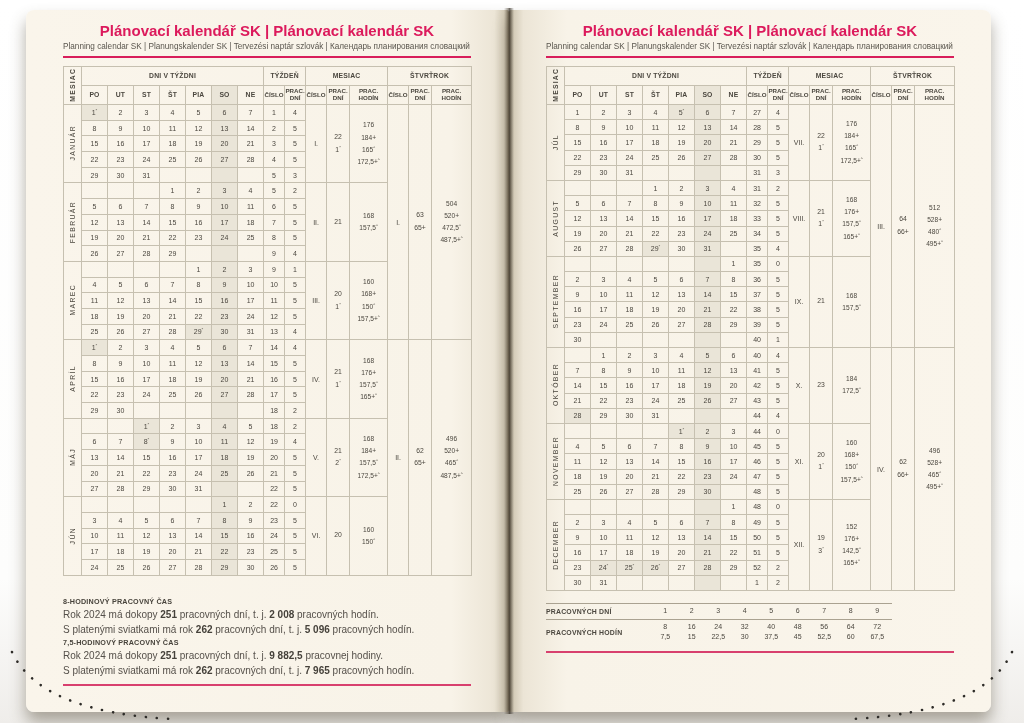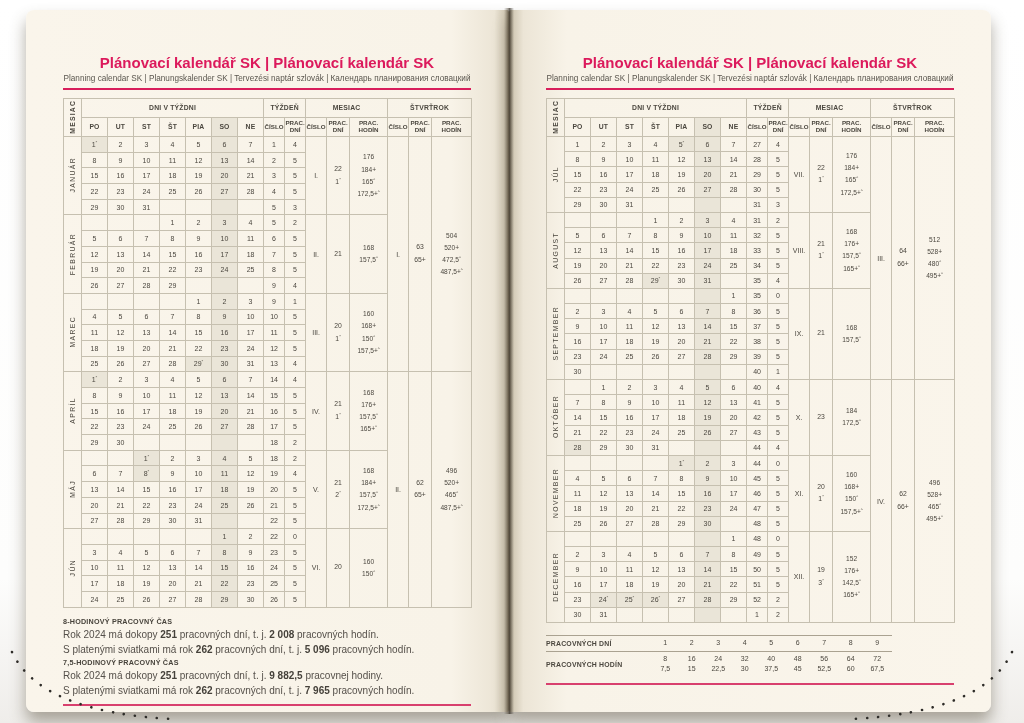--- a/index.html
+++ b/index.html
@@ -5,43 +5,43 @@
   *{box-sizing:border-box;margin:0;padding:0}
   html,body{width:1024px;height:723px;overflow:hidden}
   body{position:relative;font-family:"Liberation Sans",sans-serif;background:linear-gradient(#ffffff 0%,#fdfdfc 80%,#efedea 100%)}
   .page{position:absolute;top:10px;height:702px;z-index:1;box-shadow:0 10px 16px rgba(80,70,50,.45)}
   .page.left{left:26px;width:483px;border-radius:8px 2px 2px 8px;
     background:linear-gradient(90deg,#faf5eb 0%,#f8f3e8 88%,#ece5d6 97%,#cfc6b2 99.4%,#a89d87 100%)}
   .page.right{left:509px;width:482px;border-radius:2px 8px 8px 2px;
     background:linear-gradient(270deg,#faf5eb 0%,#f8f3e8 88%,#ece5d6 97%,#cfc6b2 99.4%,#a89d87 100%)}
   .gutter{position:absolute;left:504px;top:8px;width:10px;height:706px;z-index:3;pointer-events:none;
     background:linear-gradient(90deg,rgba(60,50,35,0) 0%,rgba(60,50,35,.45) 40%,rgba(35,28,18,.65) 55%,rgba(60,50,35,0) 100%)}
-  .inner{position:absolute;top:44px;left:37px;width:408px;z-index:2}
+  .inner{position:absolute;top:12px;left:37px;width:408px;z-index:2}
   .title{font-size:15px;font-weight:bold;color:#dc1a5c;text-align:center;white-space:nowrap}
-  .subtitle{font-size:8.2px;color:#5a564e;text-align:center;margin-top:3px;white-space:nowrap}
+  .subtitle{font-size:8.2px;color:#5a564e;margin-top:3px;white-space:nowrap}
   .rule{height:2px;background:#d81e5b;margin-top:5px}
   .rule2{height:2.5px;background:#d8406e;margin-top:6px}
   table.cal{border-collapse:collapse;table-layout:fixed;width:408px;margin-top:8px}
   .cal td,.cal th{border:1px solid #c6c0b0;text-align:center;vertical-align:middle;
     font-size:7px;color:#4b473f;padding:0;font-weight:normal;overflow:hidden}
   .cal thead tr{height:19px}
   .cal thead th{font-size:6.8px;font-weight:bold;letter-spacing:.2px;line-height:1.1}
   .cal thead th.sub{font-size:6.2px;letter-spacing:0}
   #cal-left tbody tr{height:15.7px}
   #cal-right tbody tr{height:15.2px}
   .vert{writing-mode:vertical-rl;transform:rotate(180deg);display:inline-block;letter-spacing:1.2px}
   .mname .vert{font-size:6.8px;letter-spacing:1.4px;color:#4b473f}
   .sat-bg{background:#eae5d8}
   .sun{color:#c8134f;font-weight:bold}
   td.day{font-size:7px}
   td.mnum{font-size:7px}
   .mlines div{line-height:1.9;font-size:6.8px}
   .mlines.hod div{line-height:1.85;font-size:6.6px}
   sup{font-size:.62em;vertical-align:super;line-height:0}
-  .foot{display:flex;margin-top:8px;width:408px}
+  .foot{display:flex;margin-top:20px;width:408px}
   .foot-left{width:272px;flex:none}
   .foot-right{width:136px;flex:none}
   .fh{font-size:7.2px;font-weight:bold;color:#48443c;letter-spacing:.2px;line-height:1.55;white-space:nowrap}
   .fl{font-size:10px;color:#55504a;line-height:1.5;white-space:nowrap}
   .fl b{color:#45413a}
   .lg-row{display:flex;font-size:7.1px;color:#55504a;line-height:1.5}
   .lg-m{width:8px;flex:none;text-align:left}
   .lg-t{flex:1}
   .mini{margin-top:12px;width:346px;color:#4b473f}
   .mini-row{display:flex;align-items:center;padding:2px 0}

